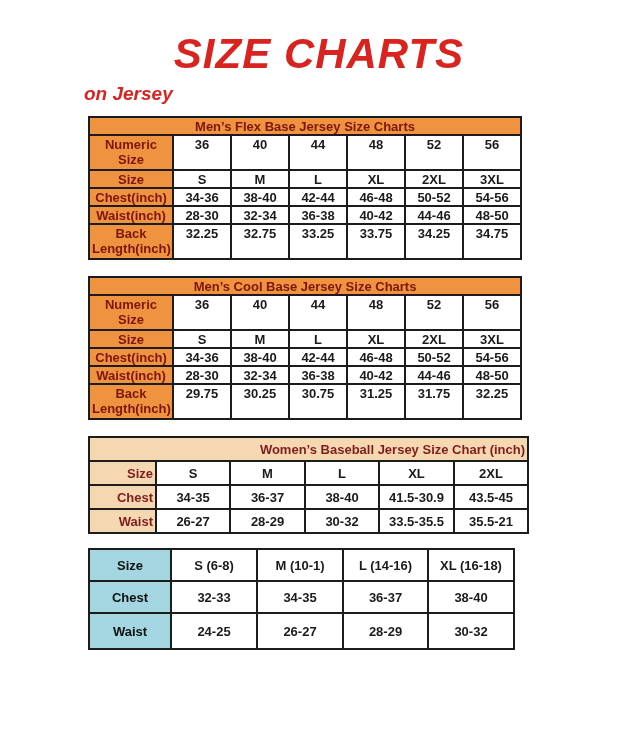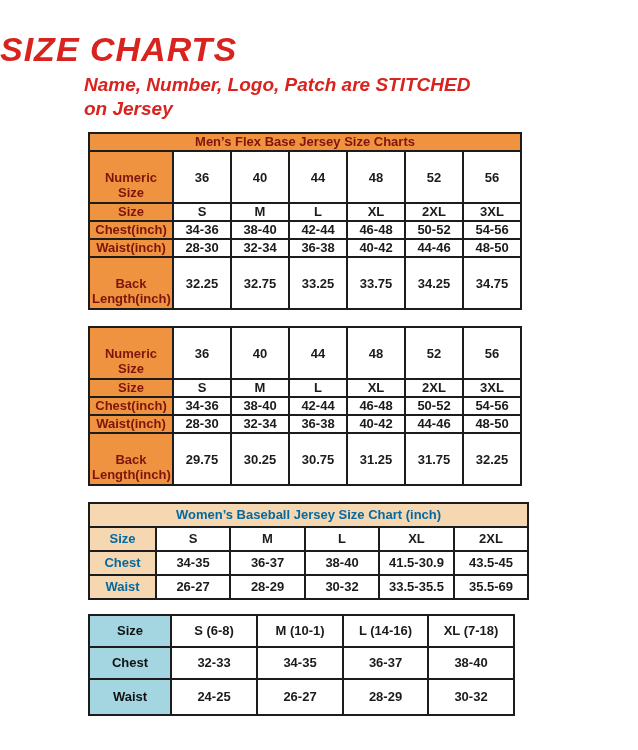--- a/index.html
+++ b/index.html
@@ -8,21 +8,22 @@
     background: #ffffff;
     width: 638px;
     height: 750px;
     overflow: hidden;
     font-family: "Liberation Sans", sans-serif;
   }
   .page { width: 638px; height: 750px; }
 
   .main-title {
     margin: 30px 0 4px 0;
-    font-size: 34px;
+    text-align: center;
+    font-size: 42px;
     font-weight: bold;
     font-style: italic;
     letter-spacing: 1px;
     color: var(--title-red);
   }
   .subtitle {
     margin: 0 40px 10px 84px;
     font-size: 19px;
     line-height: 1.28;
     font-weight: bold;
@@ -52,28 +53,29 @@
   }
 
   
   table.mens { width: 432px; margin-top: 16px; }
   table.mens tr.banner td,
   table.mens td.lbl {
     background: var(--banner-orange);
     color: var(--maroon-text);
   }
   table.mens tr.std td { height: 16px; }
-  table.mens tr.tall td { height: 32px; vertical-align: top; padding-top: 18px; text-align: center; }
+  table.mens tr.tall td { height: 32px; vertical-align: top; padding-top: 1px; text-align: center; }
 
   
   table.womens { width: 439px; margin-top: 16px; }
   table.womens tr.banner td,
   table.womens td.lbl {
     background: var(--peach);
-    color: #0369a1;
+    color: #7f1d1d;
+    text-align: right;
   }
   table.womens tr.banner td { height: 22px; line-height: 21px; }
   table.womens tr.wrow td { height: 22px; vertical-align: middle; }
 
   
   table.youth { width: 425px; margin-top: 14px; }
   table.youth tr.banner td,
   table.youth td.lbl {
     background: var(--youth-blue);
     color: #111111;
@@ -82,21 +84,20 @@
   table.youth tr.yrow td { height: 30px; vertical-align: middle; }
   table.youth tr.yrow-last td { height: 34px; vertical-align: middle; }
 </style>
 </head>
 <body>
 
 <div class="page">
 
   <h1 class="main-title">SIZE CHARTS</h1>
   <div class="subtitle">
-    <div>Name, Number, Logo, Patch are STITCHED</div>
     <div>on Jersey</div>
   </div>
 
   <table class="sz mens" style="margin-top:6px">
     <colgroup>
       <col style="width:84px">
         <col style="width:58px">
         <col style="width:58px">
         <col style="width:58px">
         <col style="width:58px">
@@ -159,20 +160,23 @@
     <colgroup>
       <col style="width:84px">
         <col style="width:58px">
         <col style="width:58px">
         <col style="width:58px">
         <col style="width:58px">
         <col style="width:58px">
         <col style="width:58px">
     </colgroup>
     <tbody>
+        <tr class="banner">
+      <td colspan="7">Men’s Cool Base Jersey Size Charts</td>
+    </tr>
     <tr class="tall">
       <td class="lbl">Numeric Size</td>
       <td>36</td>
       <td>40</td>
       <td>44</td>
       <td>48</td>
       <td>52</td>
       <td>56</td>
     </tr>
     <tr class="std">
@@ -242,40 +246,40 @@
       <td>38-40</td>
       <td>41.5-30.9</td>
       <td>43.5-45</td>
     </tr>
     <tr class="wrow">
       <td class="lbl">Waist</td>
       <td>26-27</td>
       <td>28-29</td>
       <td>30-32</td>
       <td>33.5-35.5</td>
-      <td>35.5-69</td>
+      <td>35.5-21</td>
     </tr>
   </tbody>
     </table>
 
   <table class="sz youth">
     <colgroup>
       <col style="width:82px">
         <col style="width:86px">
         <col style="width:86px">
         <col style="width:85px">
         <col style="width:86px">
     </colgroup>
     <tbody>
     <tr class="yrow">
       <td class="lbl">Size</td>
       <td>S (6-8)</td>
       <td>M (10-1)</td>
       <td>L (14-16)</td>
-      <td>XL (7-18)</td>
+      <td>XL (16-18)</td>
     </tr>
     <tr class="yrow">
       <td class="lbl">Chest</td>
       <td>32-33</td>
       <td>34-35</td>
       <td>36-37</td>
       <td>38-40</td>
     </tr>
     <tr class="yrow-last">
       <td class="lbl">Waist</td>

